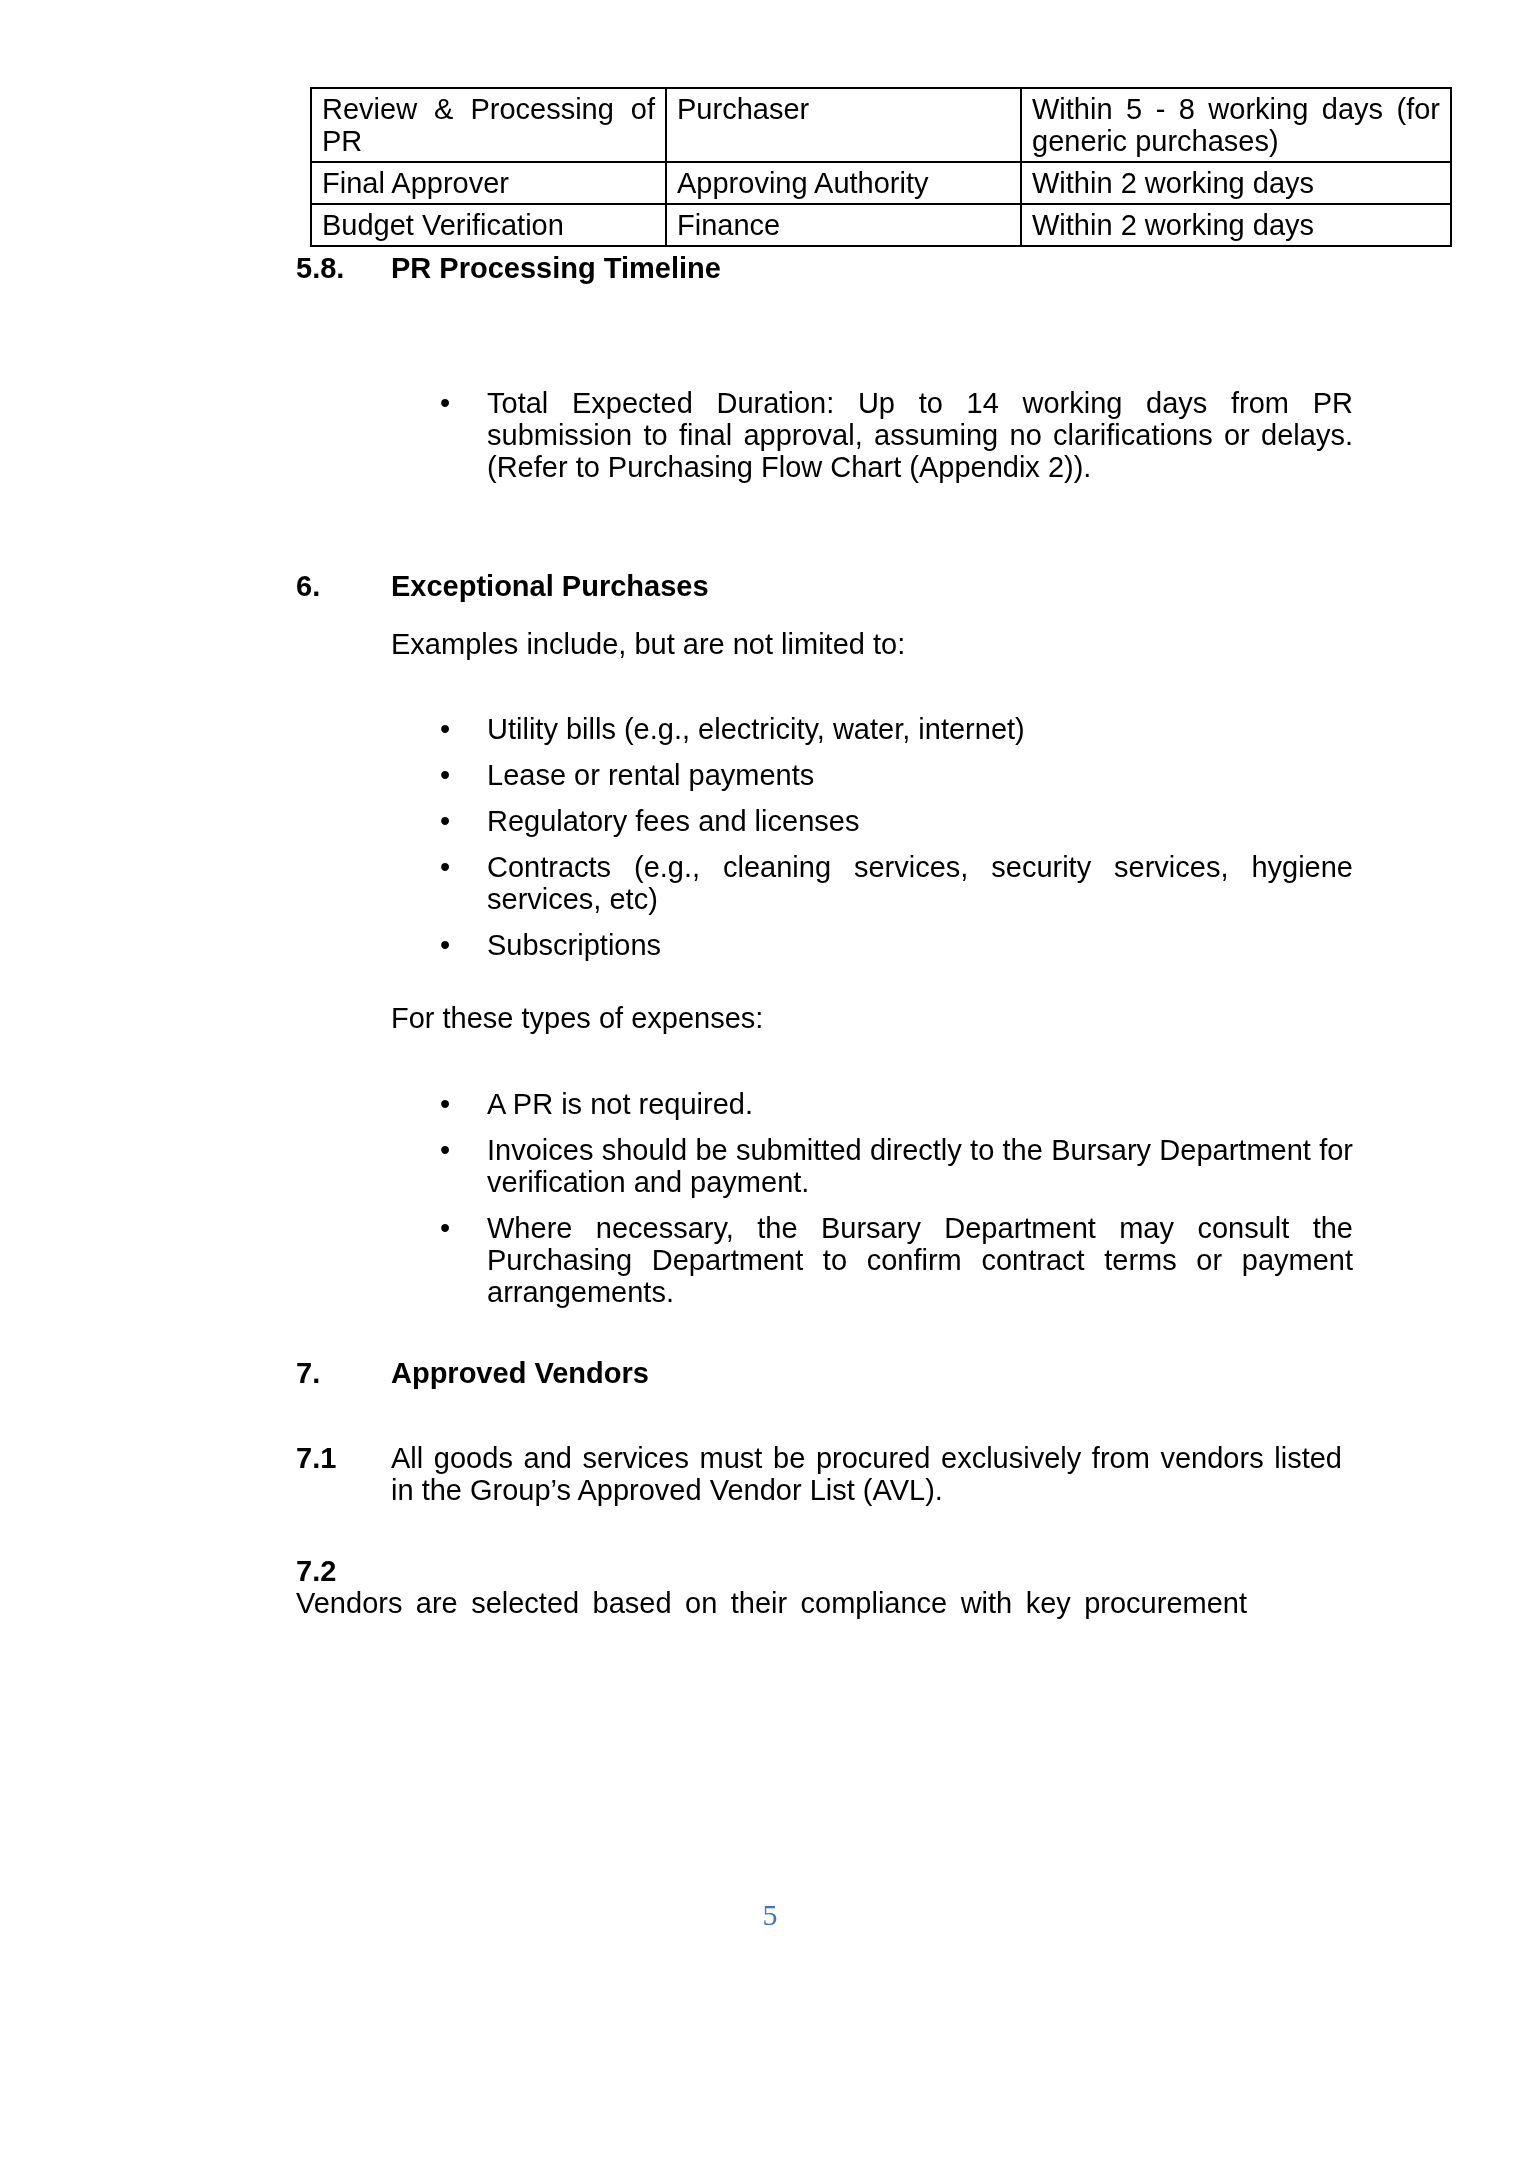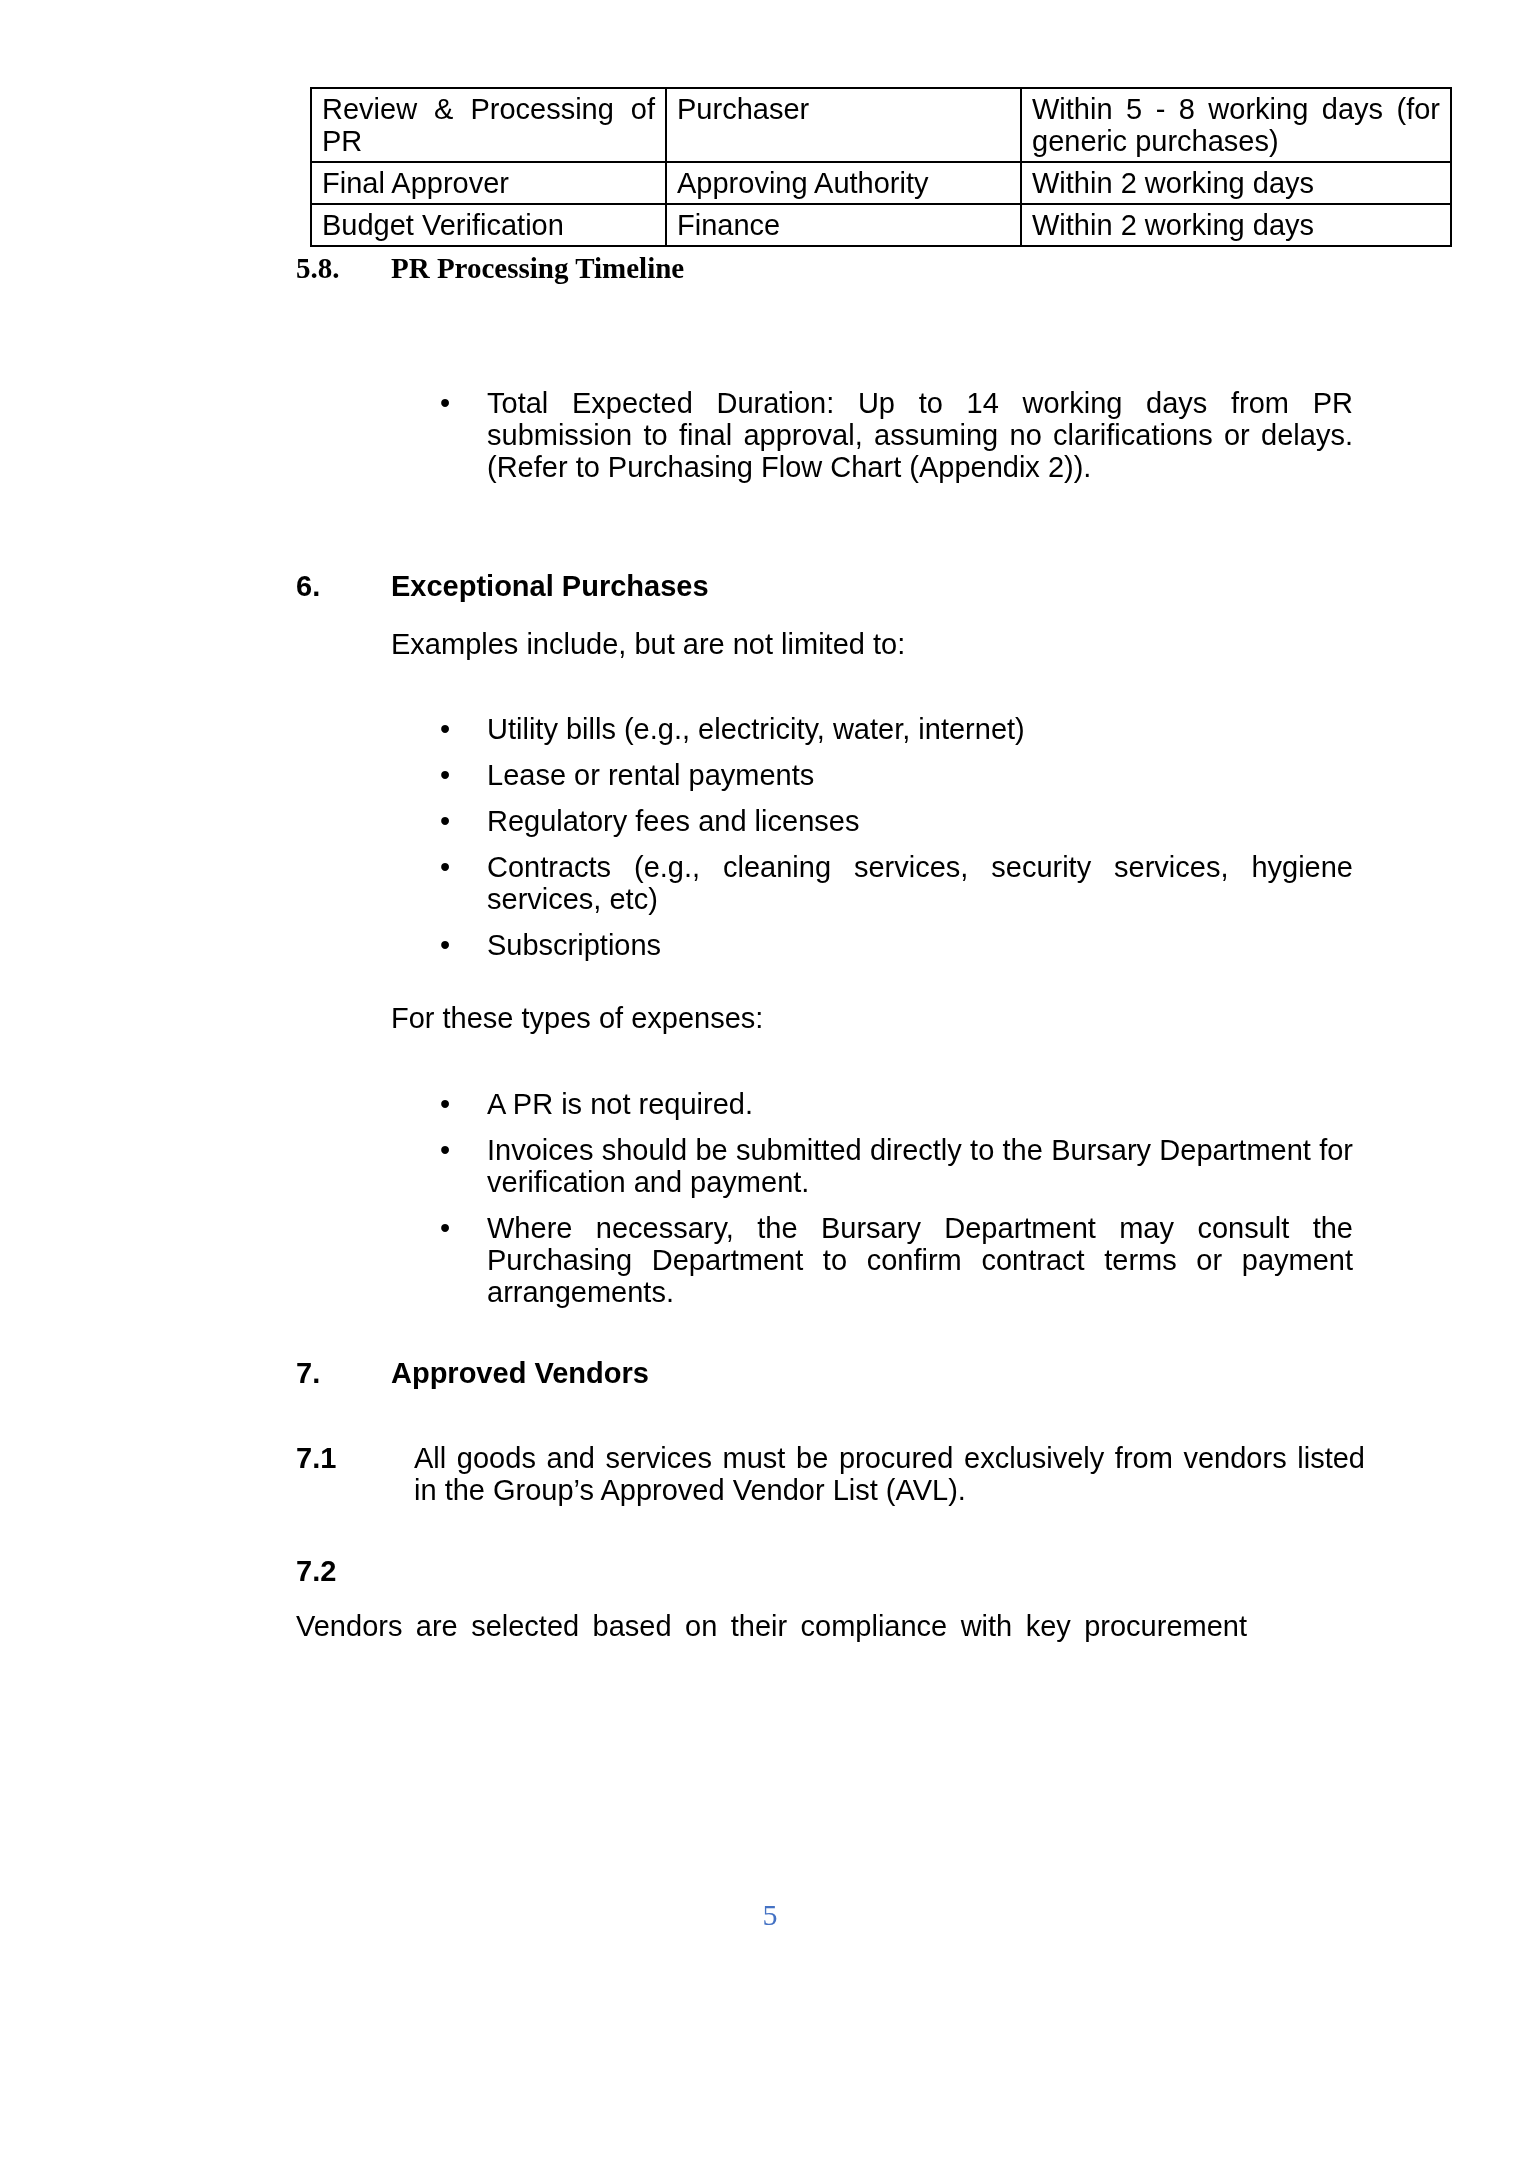--- a/index.html
+++ b/index.html
@@ -27,21 +27,21 @@
   table.timeline td {
     border: 2px solid #000000;
     padding: 4px 10px;
     vertical-align: top;
     text-align: justify;
   }
 
   
   .heading { display: flex; font-weight: bold; }
   .heading .num { width: 95px; flex-shrink: 0; }
-  .h58 { margin-top: 5px; font-family: Liberation Serif, serif; }
+  .h58 { margin-top: 5px; }
   .h6  { margin-top: 87px; }
   .h7  { margin-top: 49px; }
 
   
   .para {
     margin-left: 95px;
     width: 951px;
     text-align: justify;
   }
   .p-intro6    { margin-top: 45px; }
@@ -53,21 +53,21 @@
   .bullets { margin-left: 144px; list-style: none; }
   .list1 { margin-top: 53px; }
   .list2 { margin-top: 54px; }
   .onebullet { margin-top: 103px; }
   .bullets li { display: flex; margin-bottom: 14px; }
   .bullets li:last-child { margin-bottom: 0; }
   .bullets .dot { width: 47px; flex-shrink: 0; }
   .bullets .txt { width: 866px; text-align: justify; }
 
   
-  .clause { display: flex; gap: 23px; }
+  .clause { display: flex; }
   .clause .num { width: 95px; flex-shrink: 0; font-weight: bold; }
   .clause .body { width: 951px; text-align: justify; }
   .c71 { margin-top: 53px; }
   .c72 { margin-top: 49px; flex-direction: column; }
   .stretch-last .body { text-align-last: justify; }
 
   
   .footer {
     position: absolute;
     top: 1898px;

